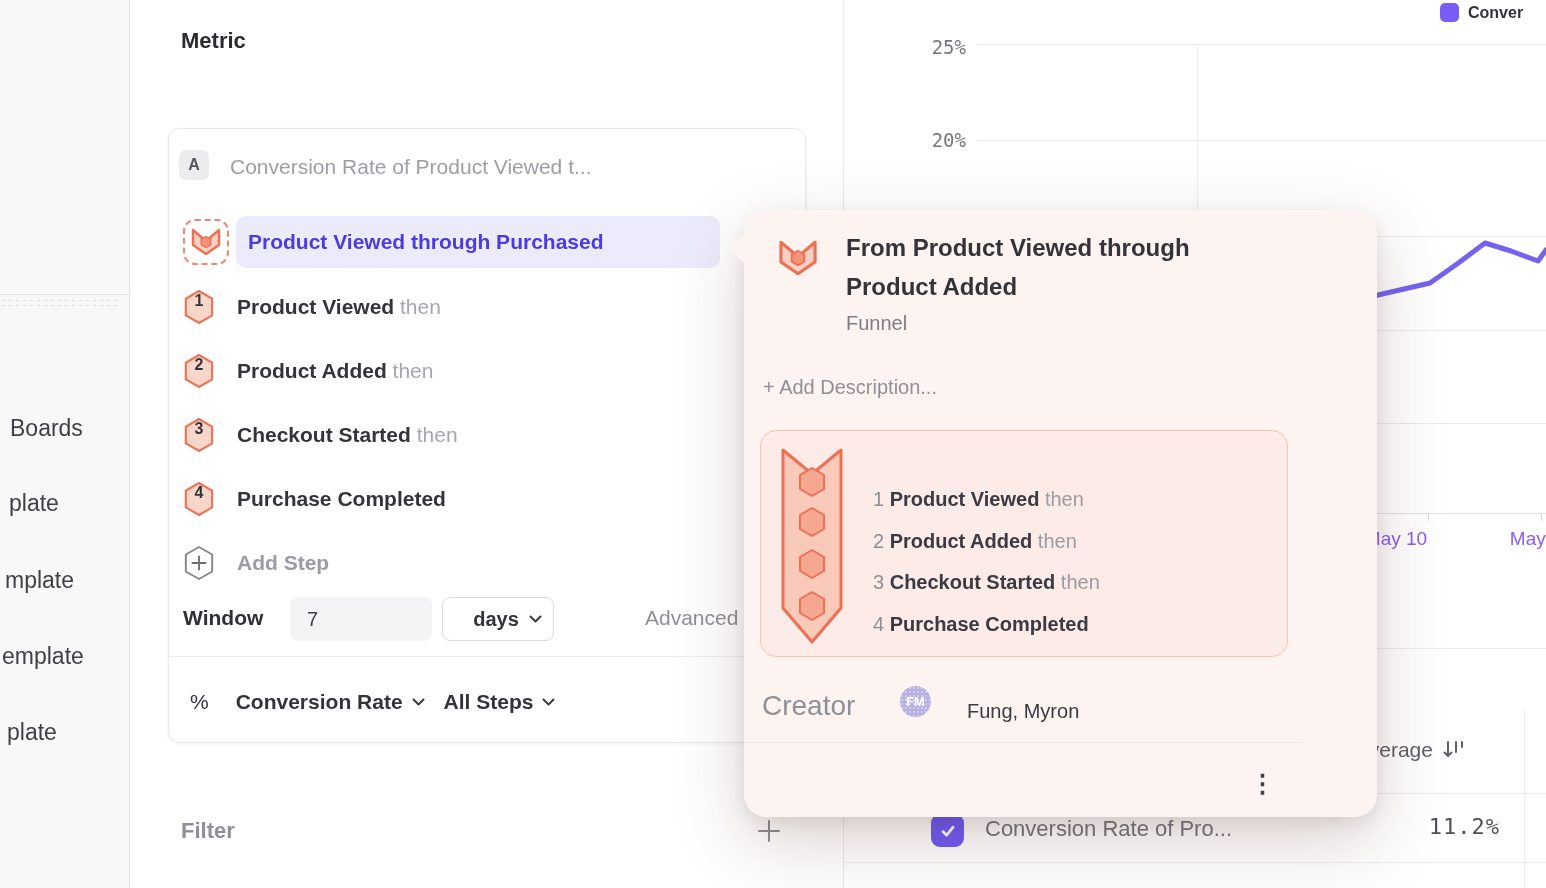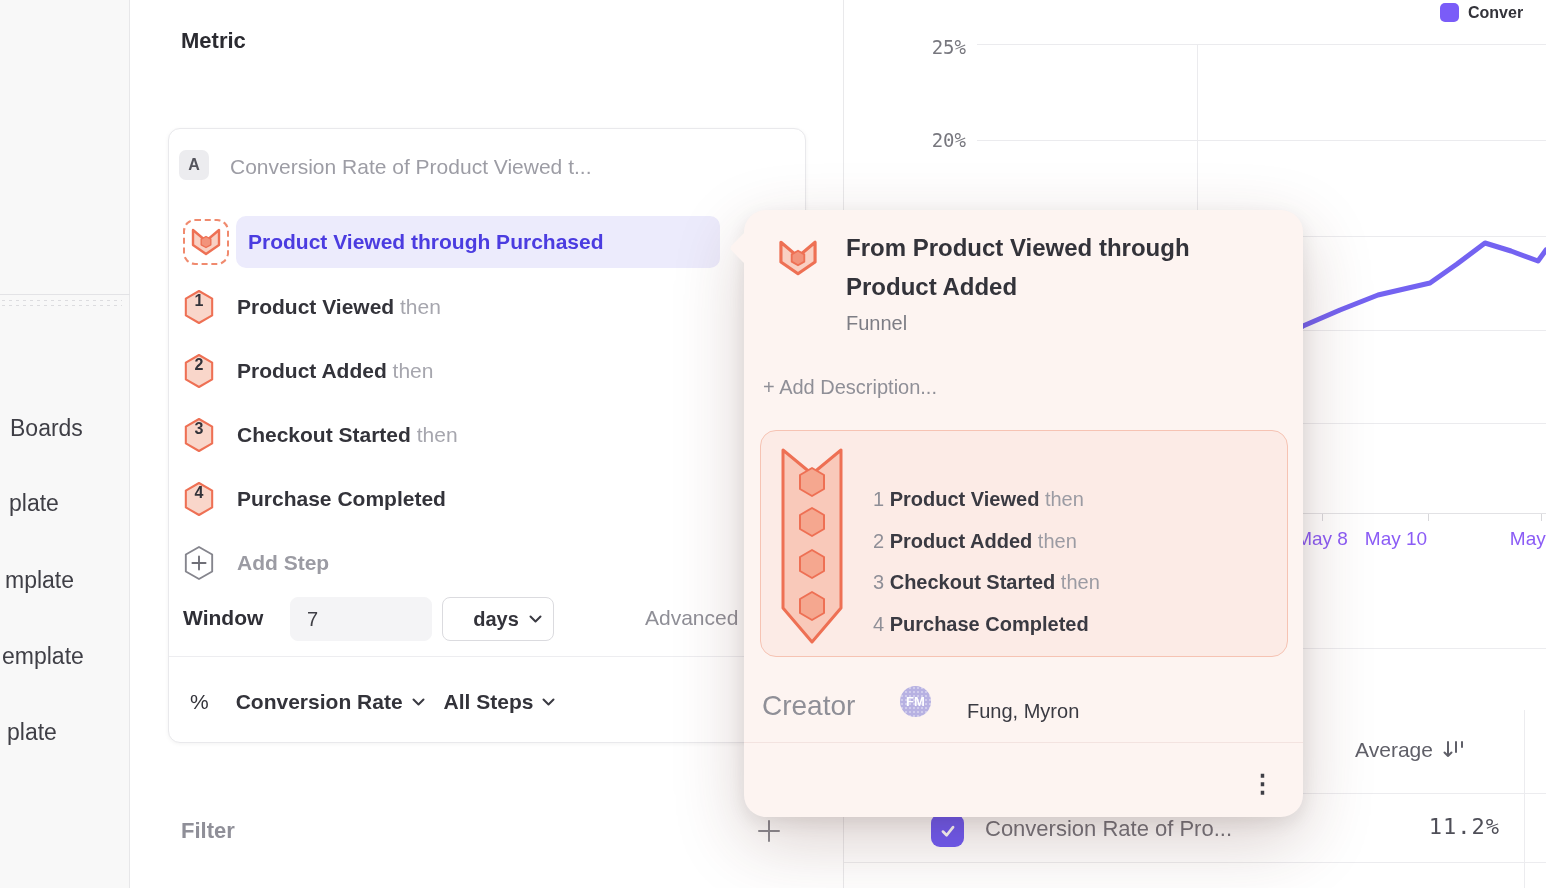--- a/index.html
+++ b/index.html
@@ -63,21 +63,21 @@
   .tbl-rowline{left:844px;top:862px;width:702px;height:1px;background:#ececef;}
   .avg-head{left:1330px;top:738px;width:160px;display:flex;align-items:center;justify-content:center;gap:10px;
             font-size:21px;color:#5f5f68;}
   .row-check{left:931px;top:814px;width:33px;height:33px;background:#6e5bf6;border-radius:9px;
              display:flex;align-items:center;justify-content:center;}
   .row-label{left:985px;top:816px;font-size:22px;color:#75757d;white-space:nowrap;}
   .row-value{left:1340px;top:814px;width:160px;text-align:right;font-family:"DejaVu Sans Mono",monospace;
              font-size:22px;color:#4f4f58;letter-spacing:1px;}
 
   
-  .popover{left:744px;top:210px;width:559px;height:607px;background:#fdf4f1;border-radius:22px;
+  .popover{left:744px;top:210px;width:633px;height:607px;background:#fdf4f1;border-radius:22px;
            box-shadow:0 24px 70px rgba(90,40,30,.22),0 6px 18px rgba(0,0,0,.08);z-index:50;padding-left:36px;}
   .pop-tail{position:absolute;left:-10px;top:26px;width:24px;height:24px;background:#fdf4f1;
             transform:rotate(45deg);border-radius:4px;}
   .pop-icon{position:absolute;left:33px;top:28px;}
   .pop-title{position:absolute;left:102px;top:18px;width:430px;font-size:24px;font-weight:700;
              line-height:39px;color:#33333a;}
   .pop-type{position:absolute;left:102px;top:102px;font-size:20px;color:#7d7d85;}
   .pop-adddesc{position:absolute;left:19px;top:166px;font-size:20px;color:#8f8f97;}
   .pop-card{position:absolute;left:16px;top:220px;width:528px;height:227px;background:#fcebe6;
             border:1.5px solid #f6c3b3;border-radius:16px;}

